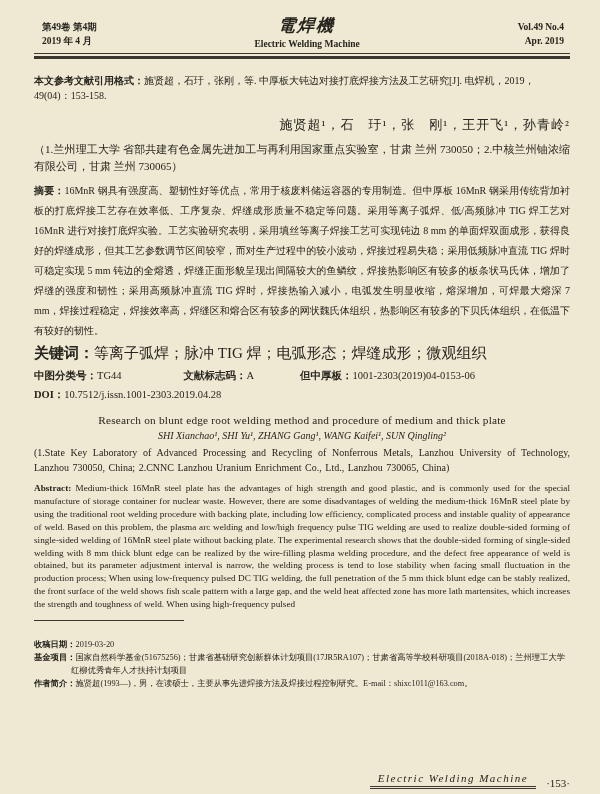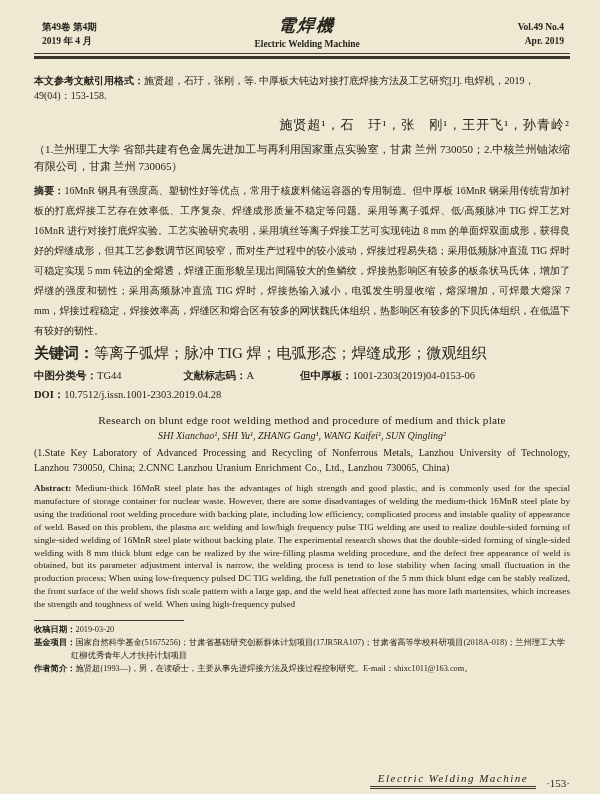--- a/index.html
+++ b/index.html
@@ -43,21 +43,21 @@
   .doi { font-size:10.5px; margin-top:5px; }
 
   
   .en-title { text-align:center; font-weight:normal; font-size:11.3px; margin-top:12px; letter-spacing:.2px; }
   .en-authors { text-align:center; font-size:10px; margin-top:4px;font-style:italic; }
   .en-affil { font-size:10px; text-align:justify; line-height:1.5; margin-top:4px; word-spacing:1px; }
   .en-abstract { font-size:9.2px; line-height:12.9px; text-align:justify; margin-top:7px; }
 
   
   .fn-rule { width:150px; border-top:1.2px solid #3a382e; margin-top:9px; }
-  .footnotes { font-size:8.3px; line-height:1.55; margin-top:3px; }
+  .footnotes { font-size:8.3px; line-height:1.55; margin-top:18px; }
   .fn { padding-left:37px; text-indent:-37px; }
 
   
   .page-footer { position:absolute; right:30px; bottom:5px; display:flex; align-items:flex-end; gap:10px; }
   .script { font-style:italic; font-size:11px; letter-spacing:1.5px;
             border-bottom:3px double #3a382e; padding:0 8px 2px; }
   .pagenum { font-size:11px; }
 </style>
 </head>
 <body>

